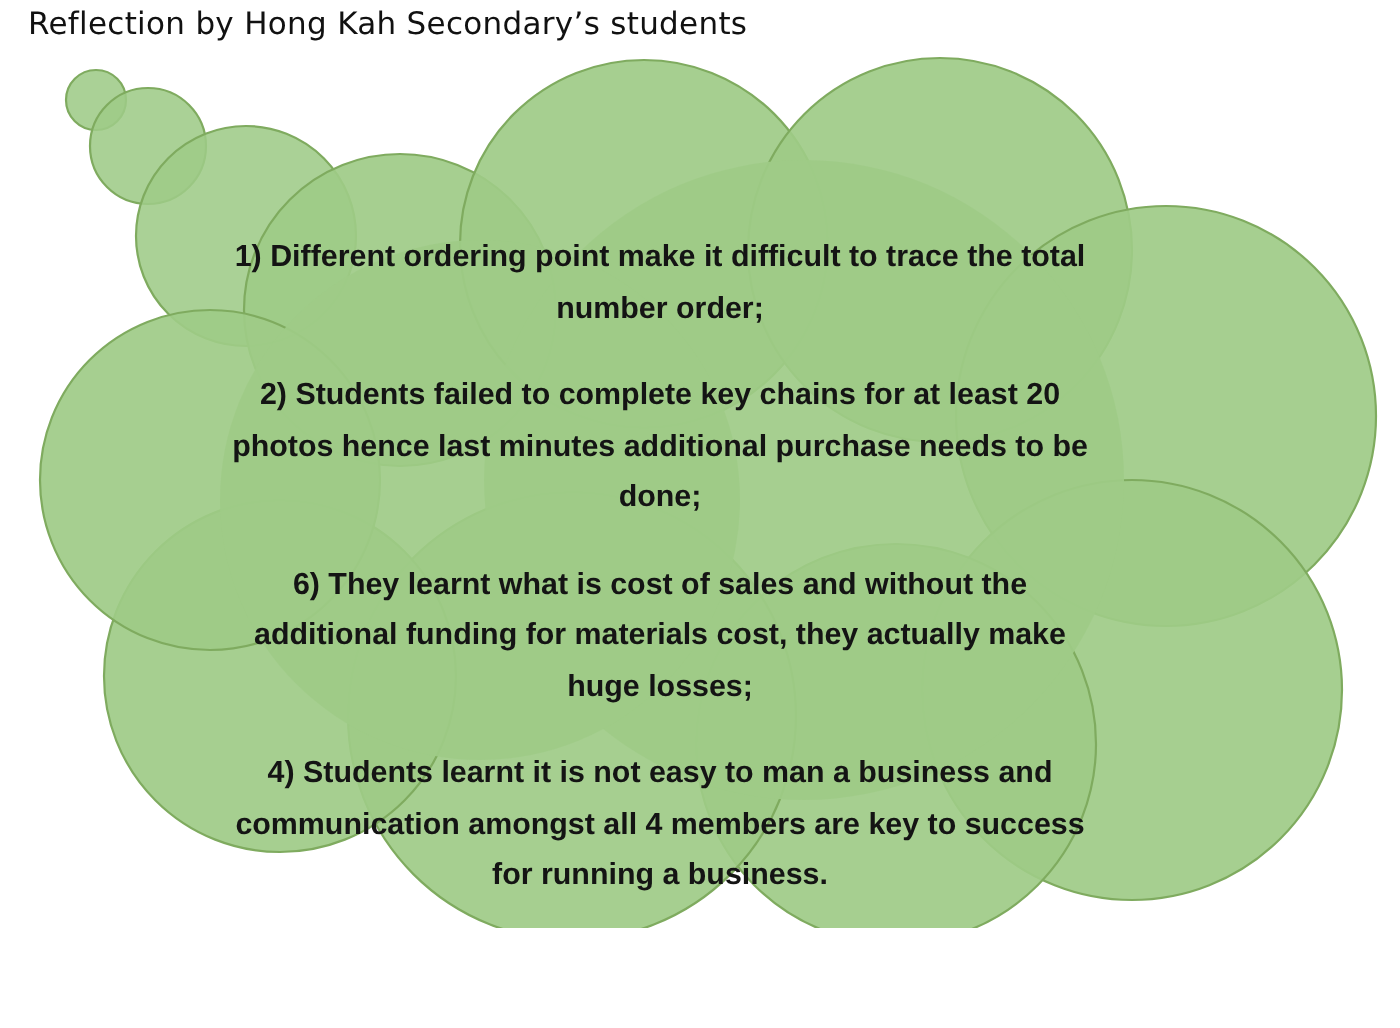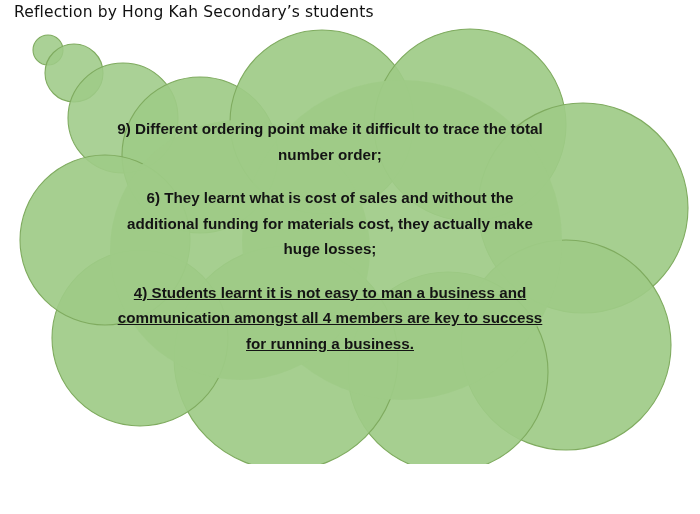--- a/index.html
+++ b/index.html
@@ -46,21 +46,20 @@
     font-family: "Liberation Sans", sans-serif;
     font-size: 15.2px;
     font-weight: 600;
     line-height: 25.5px;
   }
   #reflection-text p {
     margin: 0 0 18px 0;
   }
   #reflection-text p:last-child {
     margin-bottom: 0;
-    text-decoration: underline;
   }
 </style>
 </head>
 <body>
 
 <div id="slide">
 
   <svg id="cloud-svg" viewBox="0 0 700 514">
     <g>
       <circle cx="48" cy="50" r="15" fill="#9ECB87" fill-opacity="0.88" stroke="#7FAB5F" stroke-width="1.1"></circle>
@@ -78,18 +77,19 @@
       <circle cx="140" cy="338" r="88" fill="#9ECB87" fill-opacity="0.92" stroke="#7FAB5F" stroke-width="1.1"></circle>
       <circle cx="105" cy="240" r="85" fill="#9ECB87" fill-opacity="0.92" stroke="#7FAB5F" stroke-width="1.1"></circle>
       <circle cx="402" cy="240" r="160" fill="#9ECB87" fill-opacity="0.92" stroke="none"></circle>
       <circle cx="240" cy="250" r="130" fill="#9ECB87" fill-opacity="0.92" stroke="none"></circle>
     </g>
   </svg>
 
   <div id="slide-title">Reflection by Hong Kah Secondary’s students</div>
 
   <div id="reflection-text">
-    <p>9) Different ordering point make it difficult to trace the total number order;</p>
+    <p>1) Different ordering point make it difficult to trace the total number order;</p>
+    <p>2) Students failed to complete key chains for at least 20 photos hence last minutes additional purchase needs to be done;</p>
     <p>6) They learnt what is cost of sales and without the additional funding for materials cost, they actually make huge losses;</p>
     <p>4) Students learnt it is not easy to man a business and communication amongst all 4 members are key to success for running a business.</p>
   </div>
 
 </div>
 
 </body></html>

